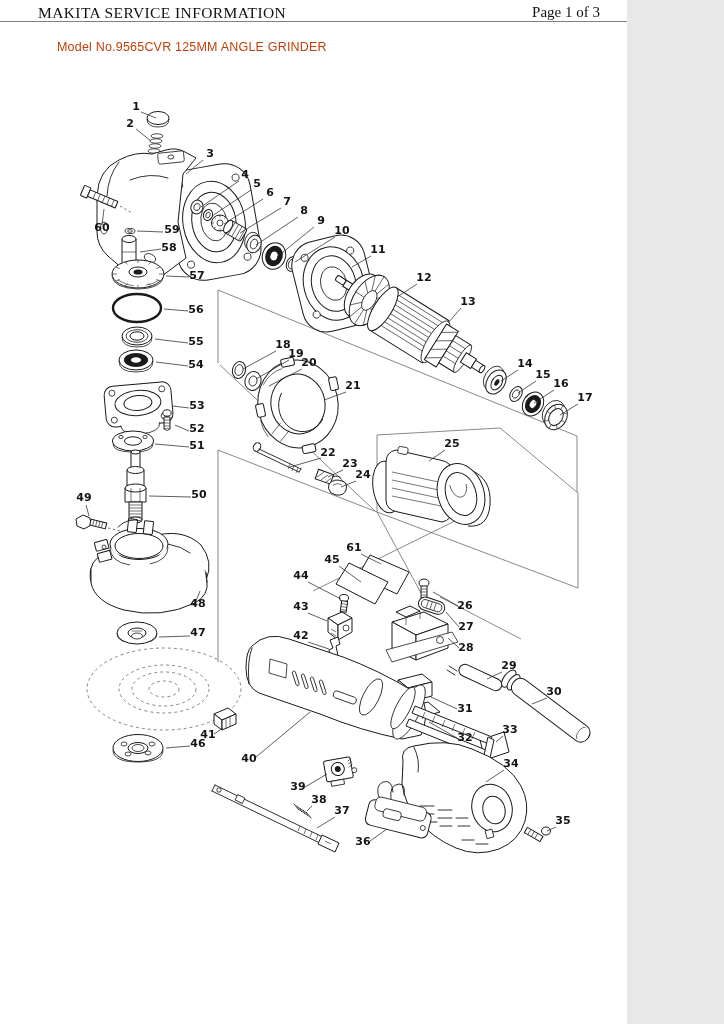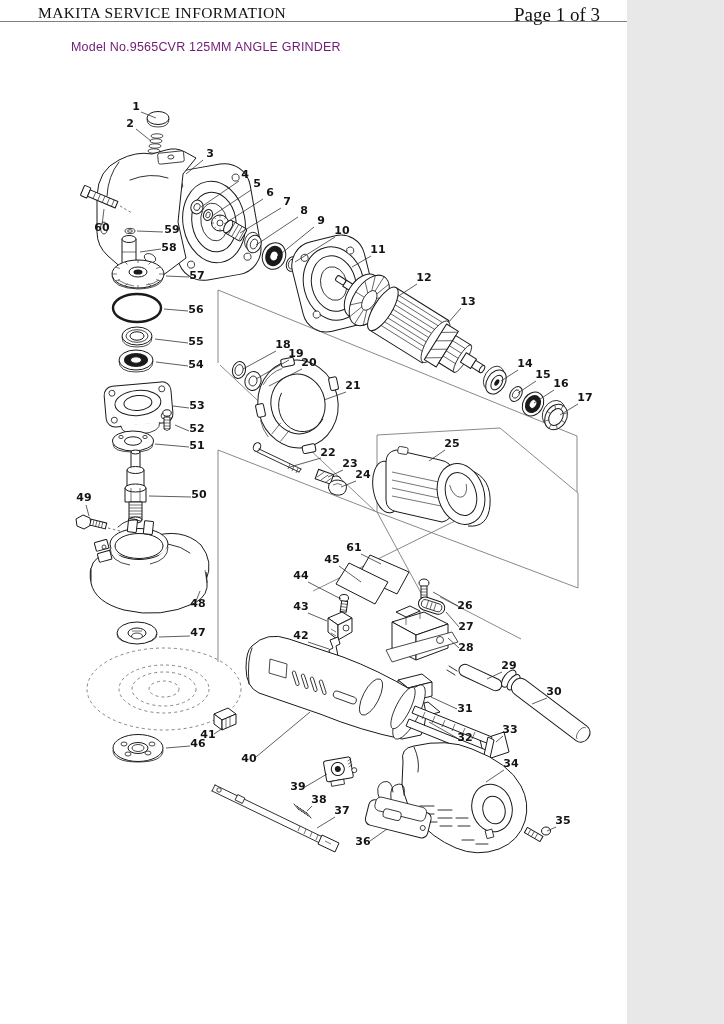--- a/index.html
+++ b/index.html
@@ -1,23 +1,23 @@
 <!DOCTYPE html>
 <html><head>
 <meta charset="utf-8">
 <style>
   html,body{margin:0;padding:0;background:#e8e8e8;}
   #page{position:relative;width:627px;height:1024px;background:#ffffff;overflow:hidden;
         font-family:"Liberation Sans",sans-serif;}
   .hdr-title{position:absolute;left:38px;top:4px;font-family:"Liberation Serif",serif;
              font-size:15.5px;letter-spacing:.4px;color:#111;}
   .hdr-page{position:absolute;right:27px;top:4px;font-family:"Liberation Serif",serif;
-            font-size:19px;color:#111;}
+            font-size:15px;color:#111;}
   .hdr-rule{position:absolute;left:0;top:21px;width:704px;height:0;border-top:1px solid #808080;}
-  .model-line{position:absolute;left:57px;top:40px;font-size:12.5px;color:#701a75;letter-spacing:.2px;margin-left:14px;}
+  .model-line{position:absolute;left:57px;top:40px;font-size:12.5px;color:#c2410c;letter-spacing:.2px;}
   svg{position:absolute;left:0;top:0;}
   .p  {fill:#fff;stroke:#1a1a1a;stroke-width:1;stroke-linejoin:round;}
   .pt {fill:#fff;stroke:#1a1a1a;stroke-width:.8;stroke-linejoin:round;}
   .ln {fill:none;stroke:#1a1a1a;stroke-width:.9;stroke-linecap:round;}
   .tn {fill:none;stroke:#1a1a1a;stroke-width:.6;}
   .dk {fill:#1a1a1a;stroke:none;}
   .frame{fill:none;stroke:#6b6b6b;stroke-width:.8;}
   .dash {fill:none;stroke:#777;stroke-width:.9;stroke-dasharray:3 3;}
   .dashln{fill:none;stroke:#555;stroke-width:.8;stroke-dasharray:2.5 2.5;}
   .oring{fill:none;stroke:#1a1a1a;stroke-width:2.4;}

